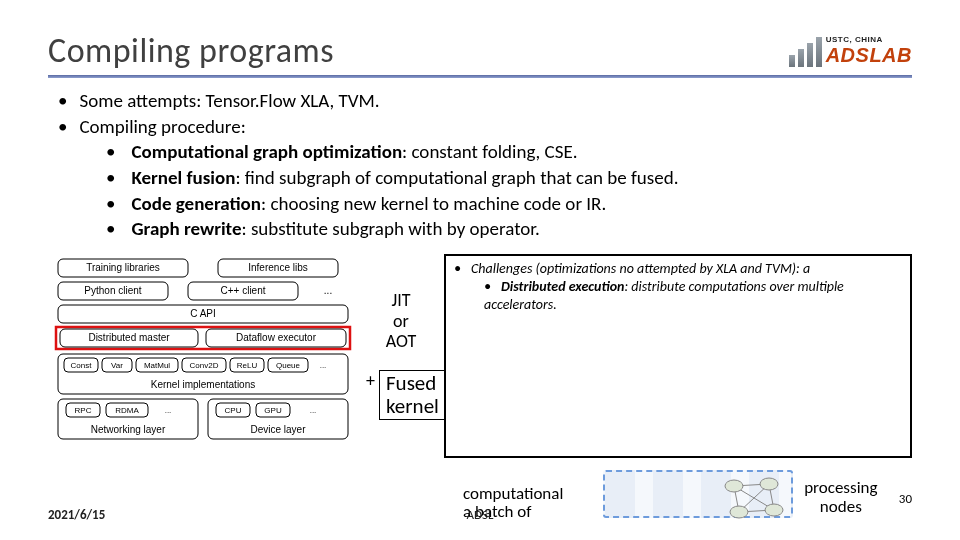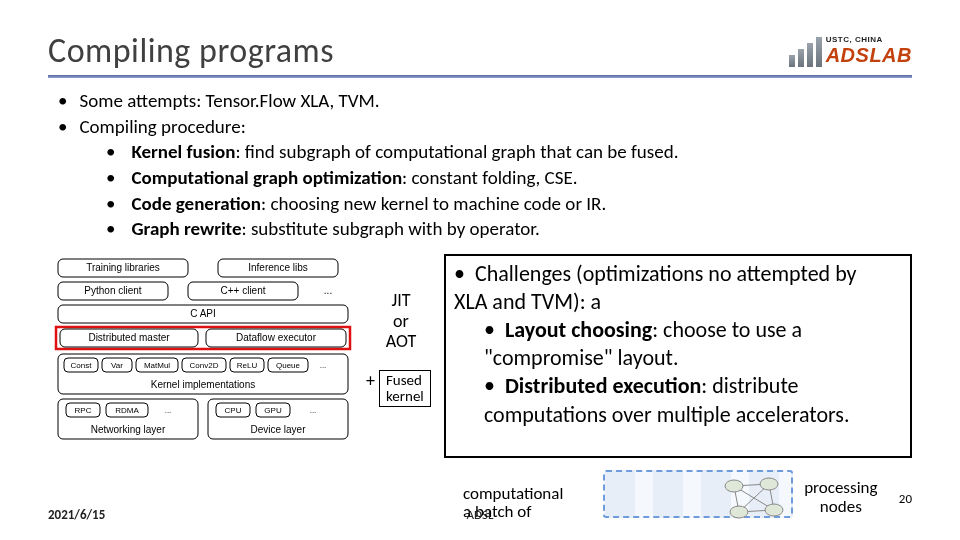--- a/index.html
+++ b/index.html
@@ -21,23 +21,23 @@
   ul.sub > li::before { content: "•"; margin-right: 16px; }
   .b { font-weight: 700; }
 
   .lower { position: relative; margin-top: 12px; display: flex; gap: 8px; }
   .diagram { width: 310px; flex: 0 0 310px; }
   .diagram svg { width: 100%; height: auto; }
 
   .mid { width: 70px; flex: 0 0 70px; font-size: 18px; padding-top: 36px; }
   .jit { text-align: center; line-height: 1.15; margin-bottom: 18px; }
   .plus-fused { display:flex; align-items:flex-start; gap:4px; }
-  .fused-box { border: 1.5px solid #000; padding: 1px 6px; font-size: 15px; line-height:1.1; }
-
-  .challenges-box { flex: 1 1 auto; border: 2.5px solid #000; padding: 4px 26px 6px 8px; font-size: 22px; line-height: 1.28; }
+  .fused-box { border: 1.5px solid #000; padding: 1px 6px; font-size: 21px; line-height:1.1; }
+
+  .challenges-box { flex: 1 1 auto; border: 2.5px solid #000; padding: 4px 26px 6px 8px; font-size: 14px; line-height: 1.28; font-style: italic; }
   .challenges-box ul { list-style: none; }
   .challenges-box .lvl1 > li::before { content:"•"; margin-right: 10px; }
   .challenges-box .lvl2 { margin-left: 30px; }
   .challenges-box .lvl2 > li::before { content:"•"; margin-right: 10px; }
 
   .bottom-row { position:absolute; left:48px; right:48px; bottom:18px; display:flex; align-items:flex-end; justify-content:space-between; font-size:14px; }
   .date { font-size: 13px; color:#222;font-weight:bold; }
   .batch-label { font-size: 17px; line-height:1.1; width:126px; }
   .adsl-foot { font-size: 13px; color:#222; position:absolute; left:50%; transform:translateX(-50%); bottom:0;}
   .dashed-rect { width:190px; height:48px; border:2px dashed #6d9bdc; border-radius:3px; background: repeating-linear-gradient(90deg,#e8eef7 0 30px,#f5f8fc 30px 48px); position:relative; }
@@ -65,22 +65,22 @@
         <div class="adsl">ADSLAB</div>
       </div>
     </div>
   </div>
   <div class="hr"></div>
 
   <ul class="top">
     <li>Some attempts: Tensor.Flow XLA, TVM.</li>
     <li>Compiling procedure:</li>
     <ul class="sub">
+      <li><span class="b">Computational graph optimization</span><span>: constant folding, CSE.</span></li>
       <li><span class="b">Kernel fusion</span><span>: find subgraph of computational graph that can be fused.</span></li>
-      <li><span class="b">Computational graph optimization</span><span>: constant folding, CSE.</span></li>
       <li><span class="b">Code generation</span><span>: choosing new kernel to machine code or IR.</span></li>
       <li><span class="b">Graph rewrite</span><span>: substitute subgraph with by operator.</span></li>
     </ul>
   </ul>
 
   <div class="lower">
 
     <div class="diagram">
       <svg viewBox="0 0 310 200">
         <g font-family="Arial" font-size="10" text-anchor="middle" fill="#000">
@@ -157,21 +157,20 @@
           <div>Fused</div>
           <div>kernel</div>
         </div>
       </div>
     </div>
 
     <div class="challenges-box">
       <ul class="lvl1">
         <li>Challenges (optimizations no attempted by XLA and TVM): a</li>
         <ul class="lvl2">
-          <li><span class="b">Layout choosing</span><span>: choose to use a "compromise" layout.</span></li>
           <li><span class="b">Distributed execution</span><span>: distribute computations over multiple accelerators.</span></li>
         </ul>
       </ul>
     </div>
 
   </div>
 
   <div class="bottom-row">
     <div class="date">2021/6/15</div>
 
@@ -201,17 +200,17 @@
               <ellipse cx="50" cy="10" rx="9" ry="6"></ellipse>
           <ellipse cx="20" cy="38" rx="9" ry="6"></ellipse>
               <ellipse cx="55" cy="36" rx="9" ry="6"></ellipse>
         </g>
           </svg>
       </div>
       <div class="nodes-label">
         <div>processing</div>
         <div>nodes</div>
       </div>
-      <div class="pg-num" style="margin-left:6px">20</div>
+      <div class="pg-num" style="margin-left:6px">30</div>
     </div>
   </div>
 
 </div>
 
 </body></html>

